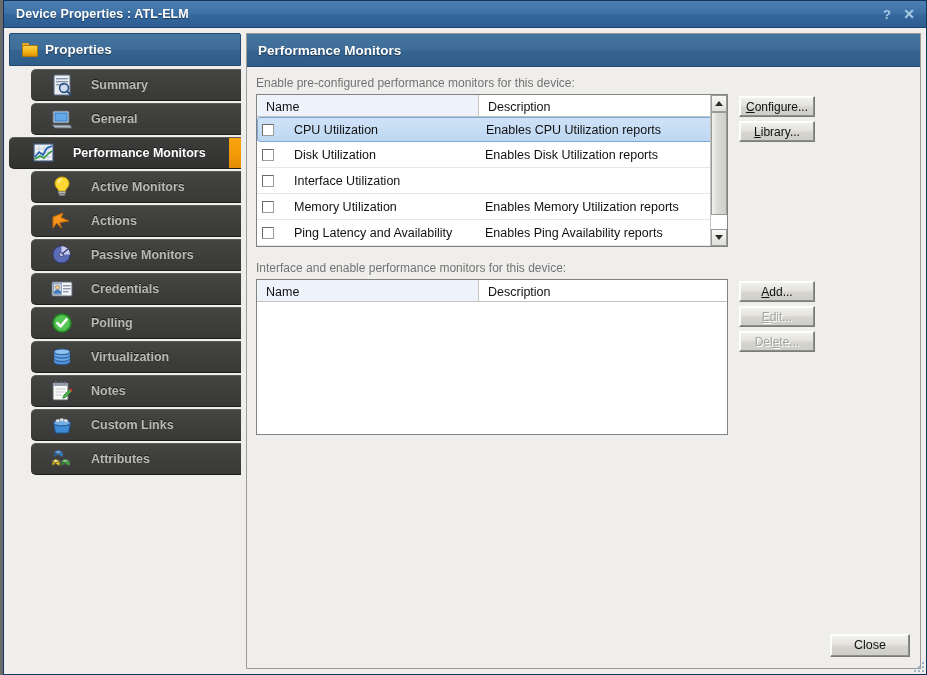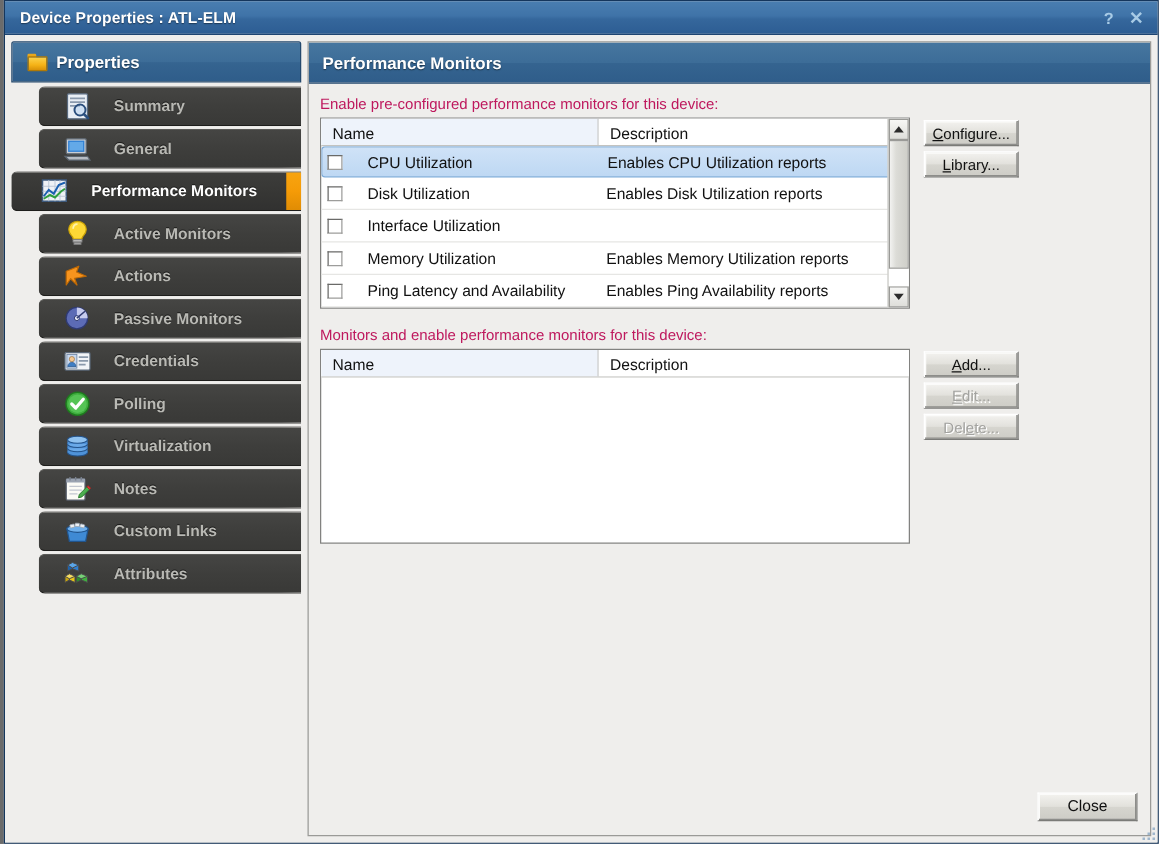--- a/index.html
+++ b/index.html
@@ -187,21 +187,21 @@
   }
   #main-content {
     flex: 1 1 auto;
     position: relative;
     padding: 9px 9px 0 9px;
     overflow: hidden;
   }
 
   .section-label {
     font-size: 12px;
-    color: #be185d;
+    color: #737373;
     margin-bottom: 4px;
     white-space: nowrap;
   }
 
   
   .grid-block { display: flex; align-items: flex-start; }
   .grid-left { flex: 0 0 auto; }
   .grid-buttons {
     flex: 0 0 auto;
     margin-left: 11px;
@@ -641,21 +641,21 @@
           </div>
 
           <div class="grid-buttons">
             <div class="btn"><u>C</u>onfigure...</div>
             <div class="btn"><u>L</u>ibrary...</div>
           </div>
         </div>
 
         <div class="grid-block" style="margin-top:14px;">
           <div class="grid-left">
-            <div class="section-label">Monitors and enable performance monitors for this device:</div>
+            <div class="section-label">Interface and enable performance monitors for this device:</div>
 
             <div class="table-outer lower">
               <div class="thead">
                 <div class="th name-col">Name</div>
                 <div class="th desc-col">Description</div>
               </div>
               <div class="tbody"></div>
             </div>
           </div>
 

